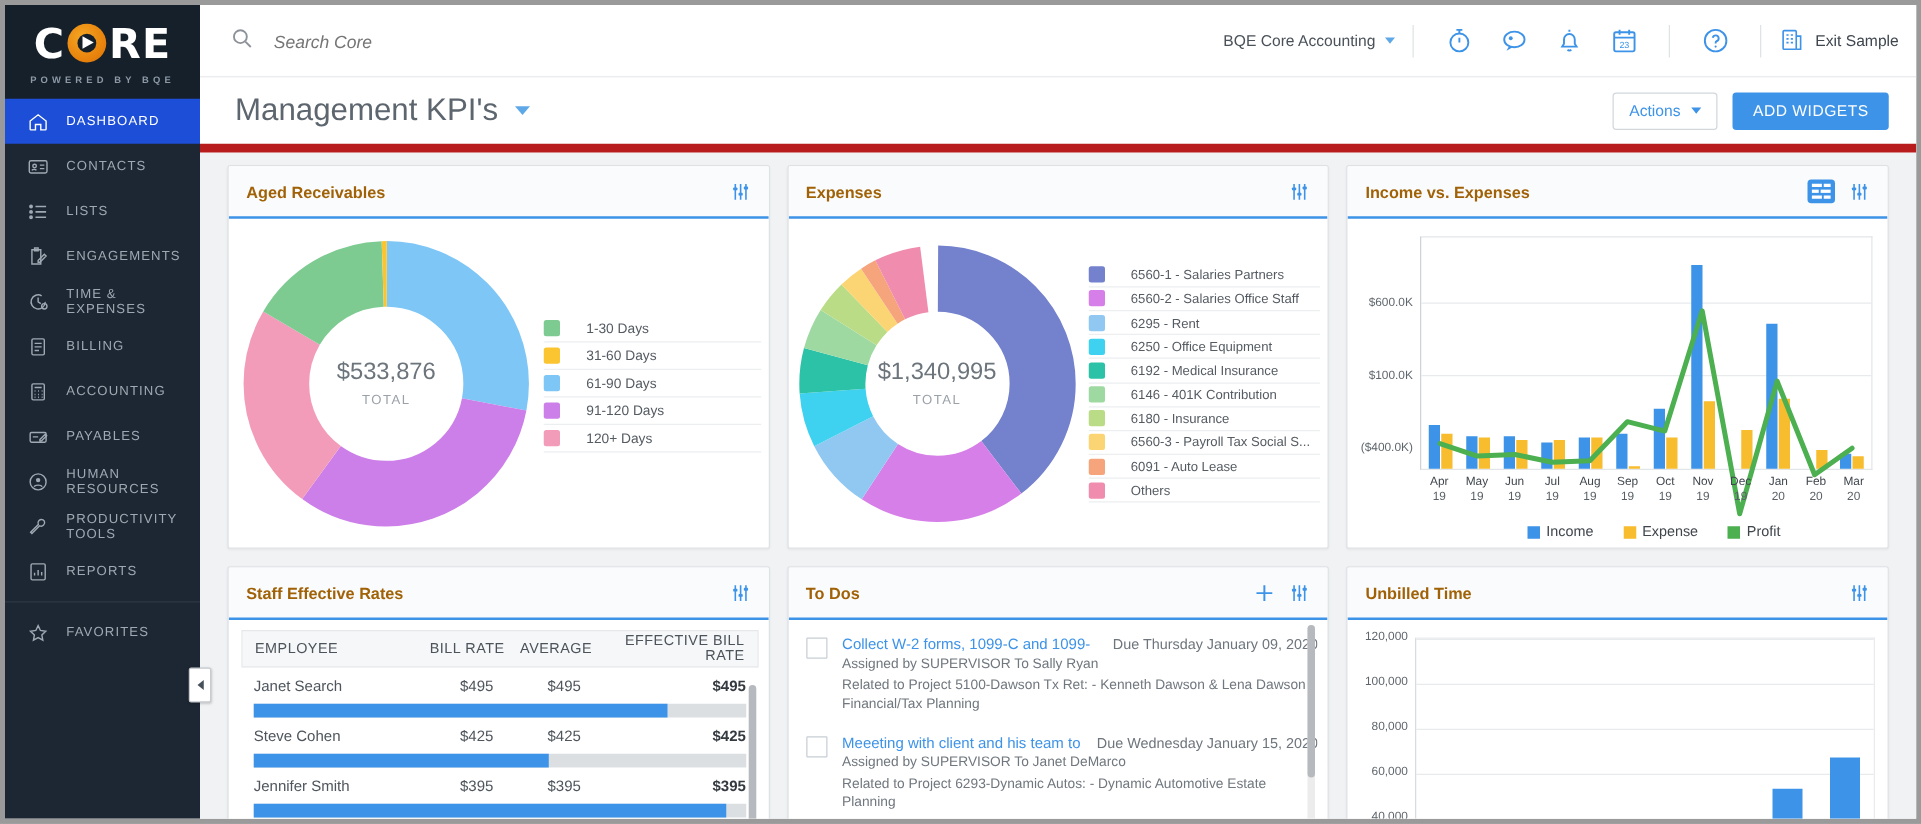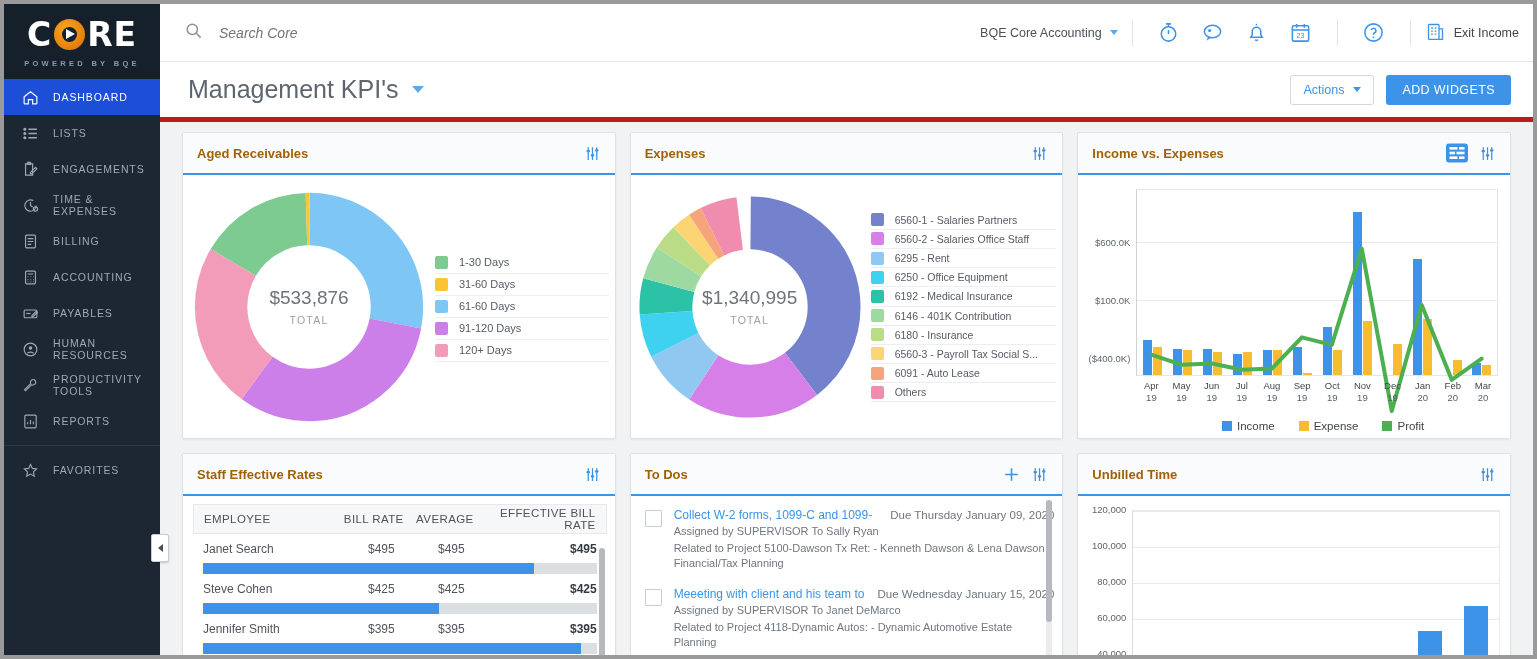--- a/index.html
+++ b/index.html
@@ -87,21 +87,21 @@
   .company { font-size: 12.5px; color: #4a5159; display: flex; align-items: center; cursor: pointer; }
   .chev { width: 0; height: 0; border-top: 5px solid #5fa8e8;
           border-left: 4.5px solid transparent; border-right: 4.5px solid transparent; margin-left: 8px; }
   .vdiv { width: 1px; height: 26px; background: #e0e3e6; margin: 0 14px; }
   .ticon { width: 26px; height: 26px; margin: 0 9px; cursor: pointer;
            display: flex; align-items: center; justify-content: center; }
   .exit-sample { display: flex; align-items: center; gap: 8px; font-size: 12.5px; color: #3f464e; cursor: pointer; }
 
   .pagehead {
     height: 60px; background: #fff; display: flex; align-items: center;
-    padding: 0 22px 0 28px; flex: 0 0 60px; border-bottom: 5px solid #b91c1c;
+    padding: 0 22px 0 28px; flex: 0 0 60px; border-bottom: 7px solid #b91c1c;
   }
   .pagetitle { font-size: 25px; color: #5d666f; font-weight: 400; }
   .title-chev {
     width: 0; height: 0; border-top: 7px solid #5fa8e8;
     border-left: 6px solid transparent; border-right: 6px solid transparent; margin-left: 14px; cursor: pointer;
   }
   .spacer { flex: 1; }
   .btn-actions {
     border: 1px solid #d2d7dc; background: #fff; color: #3d93e8; font-size: 12.5px;
     height: 30px; padding: 0 12px; border-radius: 3px; display: flex;
@@ -140,21 +140,21 @@
   .donut-row { display: flex; height: 100%; align-items: center; }
   .donut-holder { position: relative; flex: 0 0 auto; }
   .donut-center {
     position: absolute; inset: 0; display: flex; flex-direction: column;
     align-items: center; justify-content: center; pointer-events: none;
   }
   .donut-total { font-size: 19px; color: #6c747c; }
   .donut-sub { font-size: 10.5px; color: #9aa1a8; letter-spacing: 1.2px; margin-top: 5px; }
   .legend { padding-left: 10px; padding-right: 6px; flex: 1; min-width: 0; }
   .legend-row {
-    display: flex; align-items: center; gap: 11px; font-size: 11px; color: #555b62;
+    display: flex; align-items: flex-end; gap: 21px; font-size: 11px; color: #555b62;
     padding: 4px 0 4px 0; border-bottom: 1px solid #eceef0; white-space: nowrap;
   }
   .sw { width: 13px; height: 13px; border-radius: 2px; flex: 0 0 13px; }
 
   
   .chart-area { position: absolute; inset: 0; padding: 8px 10px 4px 10px; }
   .ive-plot {
     position: absolute; left: 58px; right: 12px; top: 14px; bottom: 62px;
     border: 1px solid #e3e6e8; border-left: 1px solid #cfd3d7;
   }
@@ -245,20 +245,30 @@
       <div class="nav-item active">
         <span class="ico">
             <svg width="17" height="17" viewBox="0 0 24 24" fill="none" stroke="#fff" stroke-width="1.6">
               <path d="M3 11l9-7 9 7v9a1 1 0 0 1-1 1h-5v-6H9v6H4a1 1 0 0 1-1-1z"></path>
             </svg>
           </span>
         <span>DASHBOARD</span>
       </div>
       <div class="nav-item">
         <span class="ico">
+            <svg width="17" height="17" viewBox="0 0 24 24" fill="none" stroke="#9fa9b4" stroke-width="1.6">
+              <rect x="2" y="5" width="20" height="14" rx="2"></rect>
+              <circle cx="8" cy="11" r="2"></circle>
+              <path d="M14 10h5M14 14h5M5 16c.8-1.6 4.2-1.6 5 0"></path>
+            </svg>
+          </span>
+        <span>CONTACTS</span>
+      </div>
+      <div class="nav-item">
+        <span class="ico">
             <svg width="17" height="17" viewBox="0 0 24 24" fill="none" stroke="#9fa9b4" stroke-width="1.8">
               <circle cx="4" cy="6" r="1.3" fill="#9fa9b4"></circle>
               <circle cx="4" cy="12" r="1.3" fill="#9fa9b4"></circle>
               <circle cx="4" cy="18" r="1.3" fill="#9fa9b4"></circle>
               <path d="M9 6h12M9 12h12M9 18h12"></path>
             </svg>
           </span>
         <span>LISTS</span>
       </div>
       <div class="nav-item">
@@ -406,21 +416,21 @@
               <circle cx="12" cy="17" r=".9" fill="#3d93e8" stroke="none"></circle>
             </svg>
           </div>
         <div class="vdiv"></div>
         <div class="exit-sample">
           <span><svg width="21" height="21" viewBox="0 0 24 24" fill="none" stroke="#3d93e8" stroke-width="1.5">
                 <rect x="4" y="4" width="12" height="17" rx="1"></rect>
                 <path d="M16 9h4v12h-4"></path>
                 <path d="M7 8h2M11 8h2M7 11.5h2M11 11.5h2M7 15h2M11 15h2"></path>
               </svg></span>
-          <span>Exit Income</span>
+          <span>Exit Sample</span>
         </div>
       </div>
     </div>
 
     <div class="pagehead">
       <div class="pagetitle">Management KPI's</div>
       <i class="title-chev"></i>
       <div class="spacer"></div>
       <button class="btn-actions">
         <span>Actions</span>
@@ -462,21 +472,21 @@
               <div class="legend-row">
                   <i class="sw" style="background:#7ECB92"></i>
                   <span>1-30 Days</span>
                 </div>
               <div class="legend-row">
                   <i class="sw" style="background:#FBC531"></i>
                   <span>31-60 Days</span>
                 </div>
               <div class="legend-row">
                   <i class="sw" style="background:#7EC6F6"></i>
-                  <span>61-60 Days</span>
+                  <span>61-90 Days</span>
                 </div>
               <div class="legend-row">
                   <i class="sw" style="background:#CC7FE8"></i>
                   <span>91-120 Days</span>
                 </div>
               <div class="legend-row">
                   <i class="sw" style="background:#F39CBA"></i>
                   <span>120+ Days</span>
                 </div>
             </div>
@@ -775,21 +785,21 @@
               </div>
             </div>
             <div class="todo">
               <i class="cbox"></i>
               <div class="todo-main">
                 <div class="todo-line1">
                   <span class="todo-title">Meeeting with client and his team to</span>
                   <span class="todo-due">Due Wednesday January 15, 2020</span>
                 </div>
                 <div class="todo-meta">Assigned by SUPERVISOR To Janet DeMarco</div>
-                <div class="todo-meta">Related to Project 4118-Dynamic Autos: - Dynamic Automotive Estate Planning</div>
+                <div class="todo-meta">Related to Project 6293-Dynamic Autos: - Dynamic Automotive Estate Planning</div>
               </div>
             </div>
             <div class="vscroll" style="top:4px">
                 <i style="height:48%"></i>
               </div>
           </div>
         </div>
       </div>
 
       <div class="widget">

